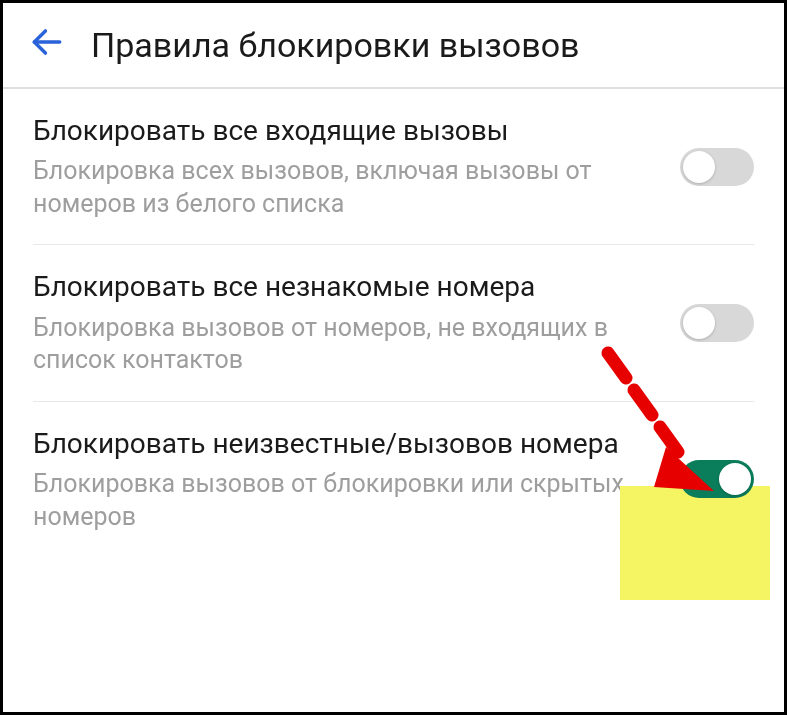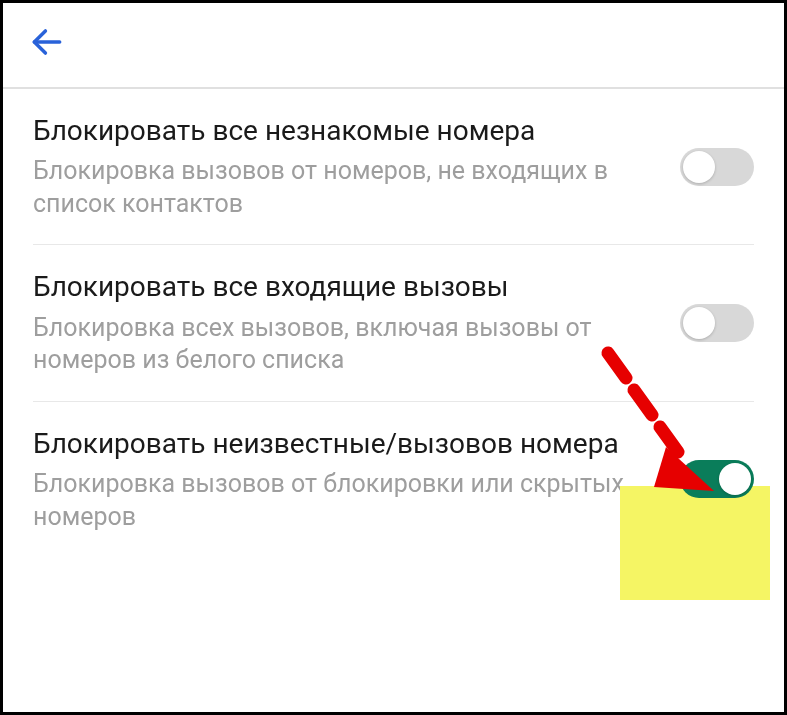--- a/index.html
+++ b/index.html
@@ -114,38 +114,39 @@
 </head>
 <body>
 
 <div class="header">
   <div class="back-arrow">
     <svg width="38" height="38" viewBox="0 0 24 24" fill="none" stroke="#2962d9" stroke-width="2.2" stroke-linecap="round" stroke-linejoin="round">
       <line x1="20" y1="12" x2="4" y2="12"></line>
       <polyline points="11 5 4 12 11 19"></polyline>
     </svg>
   </div>
+  <div class="header-title">Правила блокировки вызовов</div>
 </div>
 
 <div class="settings-list">
 
   <div class="setting-row">
     <div class="setting-text">
-      <div class="setting-title">Блокировать все незнакомые номера</div>
-      <div class="setting-desc">Блокировка вызовов от номеров, не входящих в список контактов</div>
+      <div class="setting-title">Блокировать все входящие вызовы</div>
+      <div class="setting-desc">Блокировка всех вызовов, включая вызовы от номеров из белого списка</div>
     </div>
     <div class="toggle toggle-off">
       <div class="knob"></div>
     </div>
   </div>
 
   <div class="setting-row">
     <div class="setting-text">
-      <div class="setting-title">Блокировать все входящие вызовы</div>
-      <div class="setting-desc">Блокировка всех вызовов, включая вызовы от номеров из белого списка</div>
+      <div class="setting-title">Блокировать все незнакомые номера</div>
+      <div class="setting-desc">Блокировка вызовов от номеров, не входящих в список контактов</div>
     </div>
     <div class="toggle toggle-off">
       <div class="knob"></div>
     </div>
   </div>
 
   <div class="highlight-box"></div>
 
   <div class="setting-row highlighted">
     <div class="setting-text">

